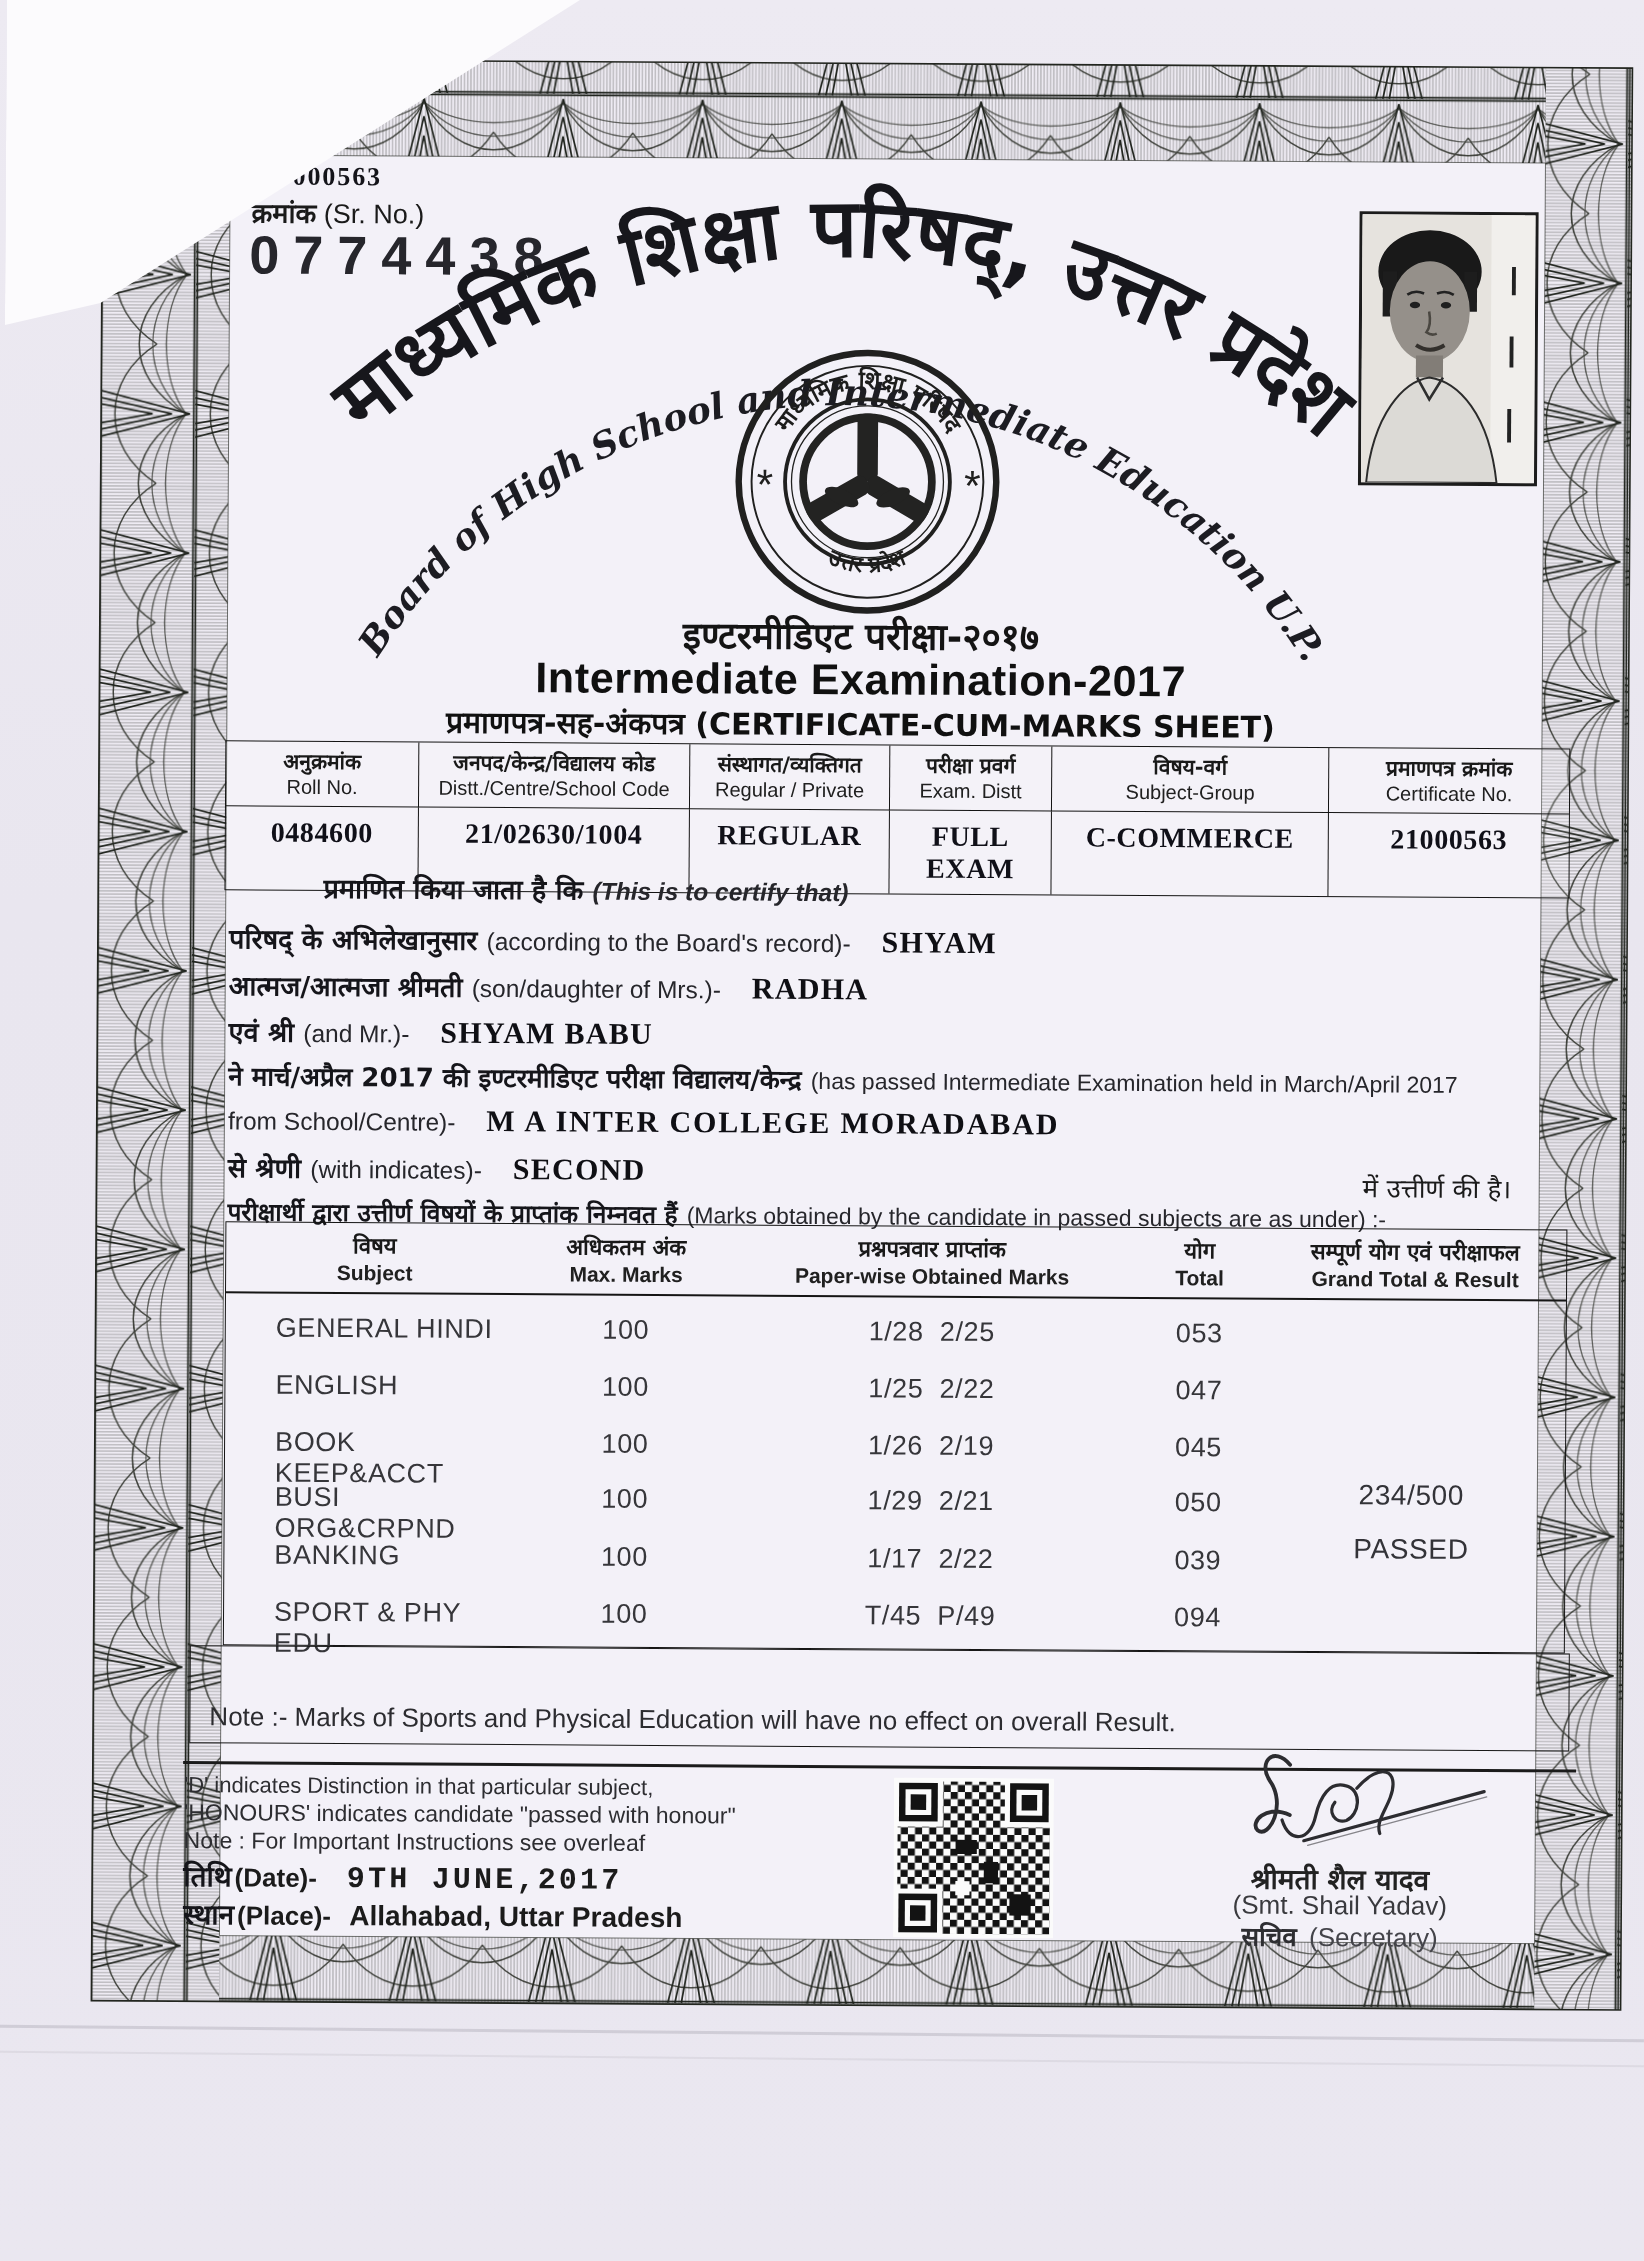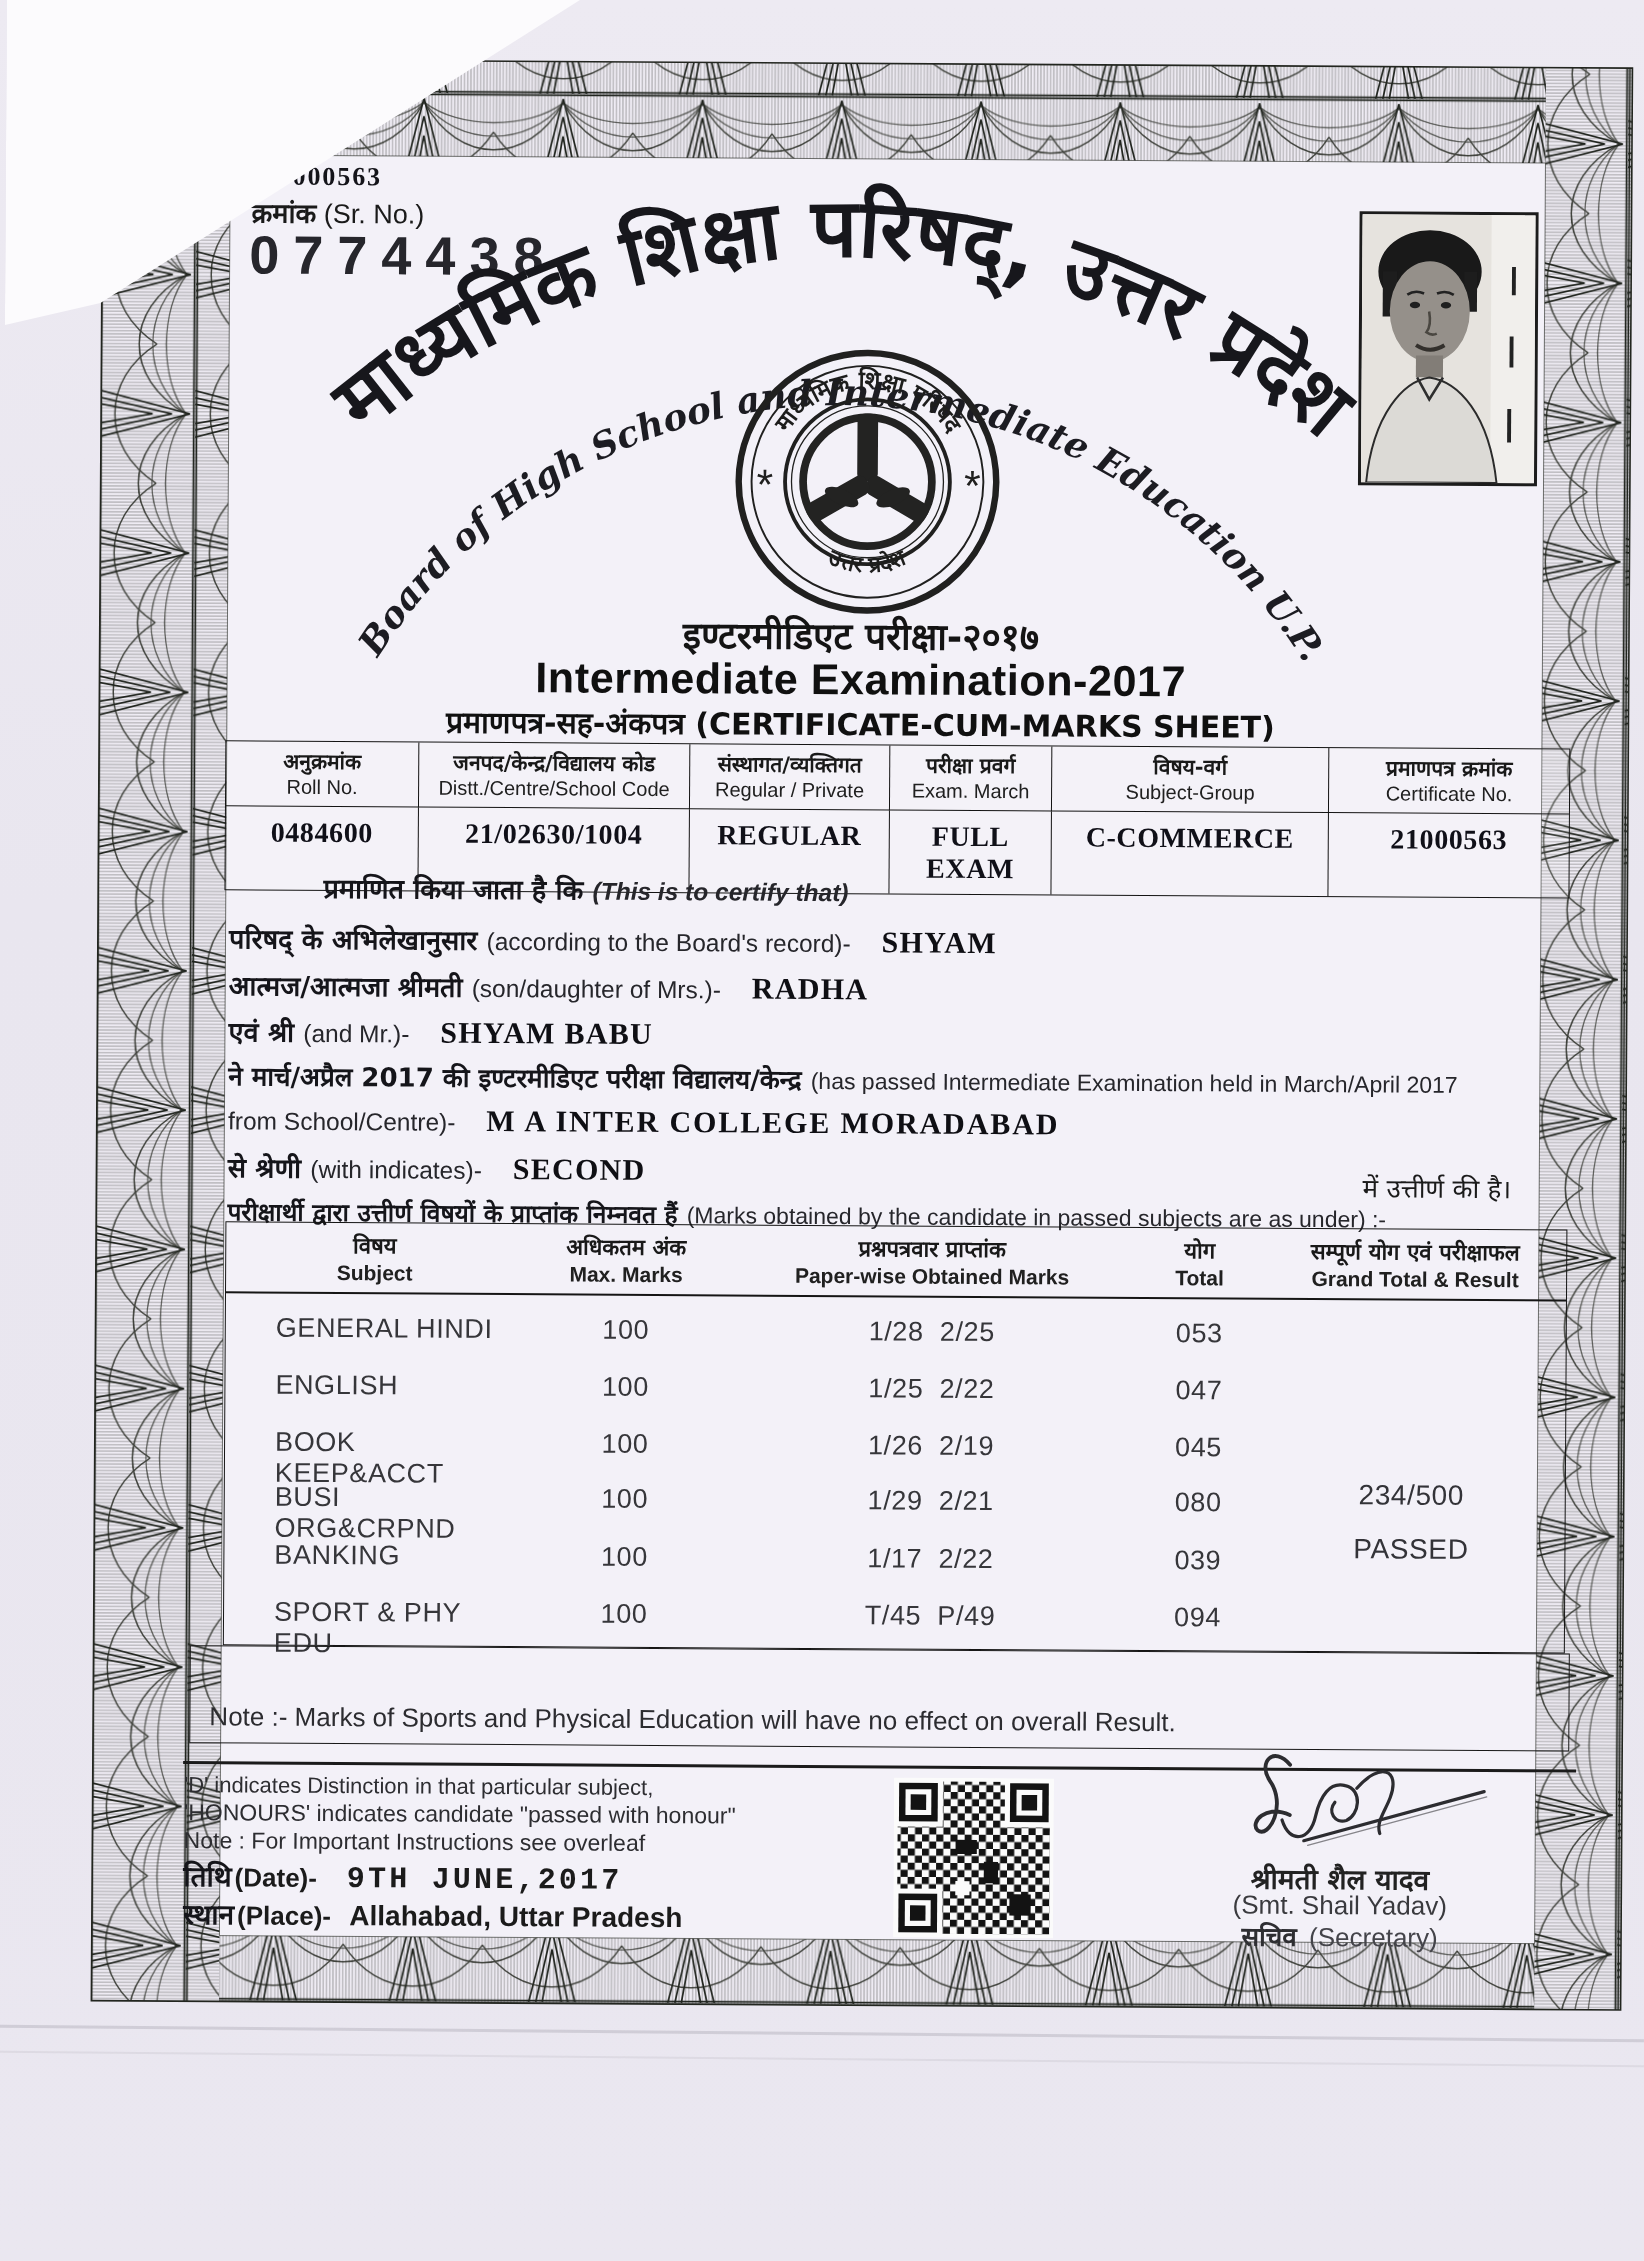--- a/index.html
+++ b/index.html
@@ -209,21 +209,21 @@
         <div class="info-cell">
             <span class="ih-hi hi">जनपद/केन्द्र/विद्यालय कोड</span>
             <span class="ih-en">Distt./Centre/School Code</span>
           </div>
         <div class="info-cell">
             <span class="ih-hi hi">संस्थागत/व्यक्तिगत</span>
             <span class="ih-en">Regular / Private</span>
           </div>
         <div class="info-cell">
             <span class="ih-hi hi">परीक्षा प्रवर्ग</span>
-            <span class="ih-en">Exam. March</span>
+            <span class="ih-en">Exam. Distt</span>
           </div>
         <div class="info-cell">
             <span class="ih-hi hi">विषय-वर्ग</span>
             <span class="ih-en">Subject-Group</span>
           </div>
         <div class="info-cell">
             <span class="ih-hi hi">प्रमाणपत्र क्रमांक</span>
             <span class="ih-en">Certificate No.</span>
           </div>
       </div>
@@ -316,21 +316,21 @@
         <div class="subj">BOOK KEEP&amp;ACCT</div>
           <div>100</div>
           <div class="papers">1/26  2/19</div>
           <div>045</div>
           <div></div>
       </div>
       <div class="mrow mgrid" style="top:259px">
         <div class="subj">BUSI ORG&amp;CRPND</div>
           <div>100</div>
           <div class="papers">1/29  2/21</div>
-          <div>080</div>
+          <div>050</div>
           <div></div>
       </div>
       <div class="mrow mgrid" style="top:317px">
         <div class="subj">BANKING</div>
           <div>100</div>
           <div class="papers">1/17  2/22</div>
           <div>039</div>
           <div></div>
       </div>
       <div class="mrow mgrid" style="top:374px">

